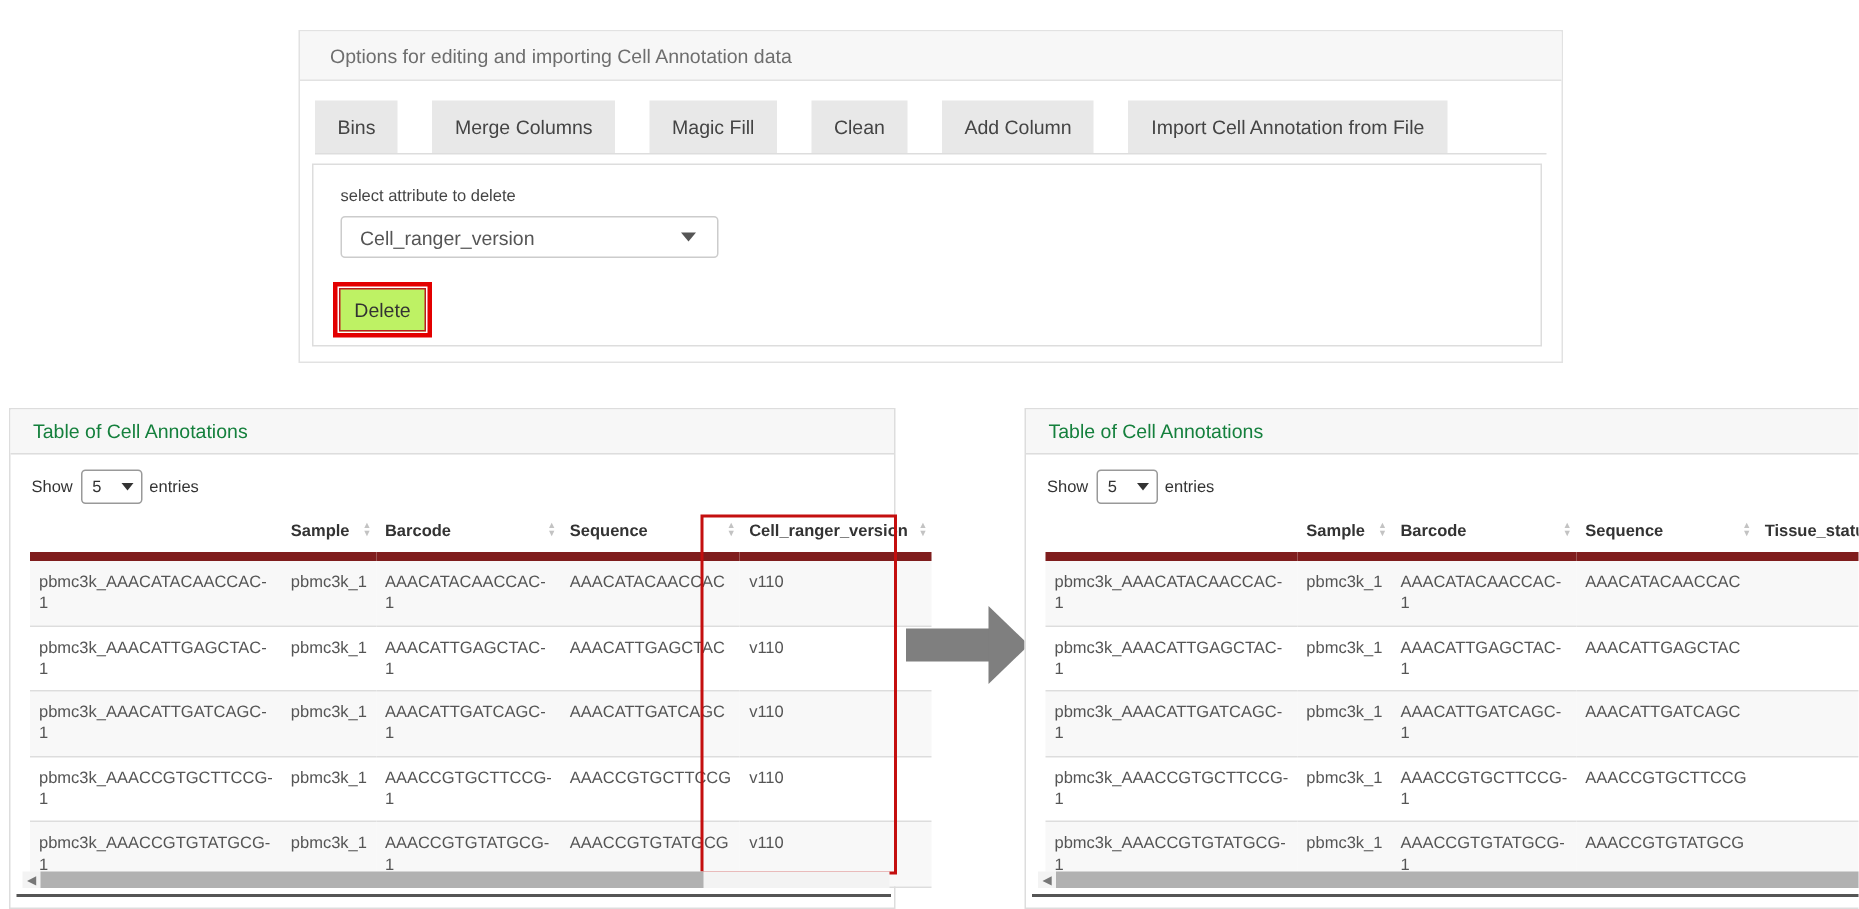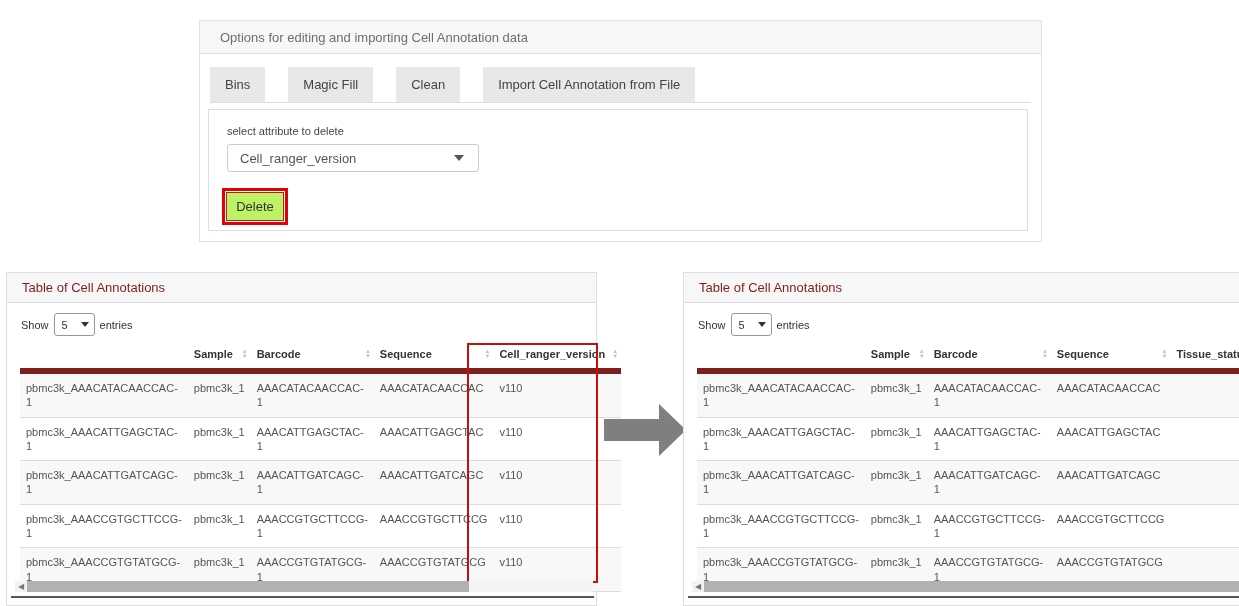--- a/index.html
+++ b/index.html
@@ -33,21 +33,21 @@
   .select-box .caret-down{position:absolute;right:14px;width:0;height:0;
     border-left:5px solid transparent;border-right:5px solid transparent;border-top:6px solid #555;}
   .hl-outline{position:absolute;left:13px;top:78px;border:3px solid var(--hl-red);padding:1px;}
   .delete-btn{display:block;width:58px;height:29px;background:#bef264;border:1px solid #b91c1c;
     color:#333;font-size:13px;font-family:"Liberation Sans",sans-serif;cursor:pointer;}
   
   .table-panel{position:absolute;top:272px;border:1px solid var(--border);background:#fff;height:334px;}
   .table-panel.left{left:6px;width:591px;}
   .table-panel.right{left:683px;width:562px;}
   .panel-heading{height:30px;line-height:30px;padding:0 15px;background:var(--head-bg);
-    border-bottom:1px solid var(--border);font-size:13px;color:#7f1d1d;}
+    border-bottom:1px solid var(--border);font-size:13px;color:#15803d;}
   .show-control{position:absolute;left:14px;top:40px;display:flex;align-items:center;gap:5px;
     font-size:11px;color:#333;text-align:right;}
   .select-mini{width:41px;height:23px;border:1px solid #999;border-radius:3px;background:#fff;
     display:flex;align-items:center;justify-content:space-between;padding:0 5px 0 7px;
     font-size:11px;color:#333;cursor:pointer;}
   .select-mini .mini-caret{width:0;height:0;border-left:4px solid transparent;
     border-right:4px solid transparent;border-top:5px solid #333;}
   table.annot{position:absolute;left:13px;top:70px;border-collapse:collapse;table-layout:fixed;}
   table.annot th{position:relative;font-size:11px;font-weight:bold;color:#333;text-align:left;
     vertical-align:bottom;padding:5px 16px 8px 6px;border-bottom:6px solid #7f1d1d;
@@ -80,22 +80,24 @@
     border-top:26px solid transparent;border-bottom:26px solid transparent;
     border-left:27px solid var(--arrow-gray);}
 </style>
 </head>
 <body>
 
 <div class="options-panel">
   <div class="options-heading">Options for editing and importing Cell Annotation data</div>
   <div class="tabs-row">
       <div class="tab">Bins</div>
+      <div class="tab">Merge Columns</div>
       <div class="tab">Magic Fill</div>
       <div class="tab">Clean</div>
+      <div class="tab">Add Column</div>
       <div class="tab">Import Cell Annotation from File</div>
     </div>
   <div class="tab-content-box">
     <div class="select-label">select attribute to delete</div>
     <div class="select-box">
       <span>Cell_ranger_version</span>
       <span class="caret-down"></span>
     </div>
     <div class="hl-outline">
       <button class="delete-btn">Delete</button>

